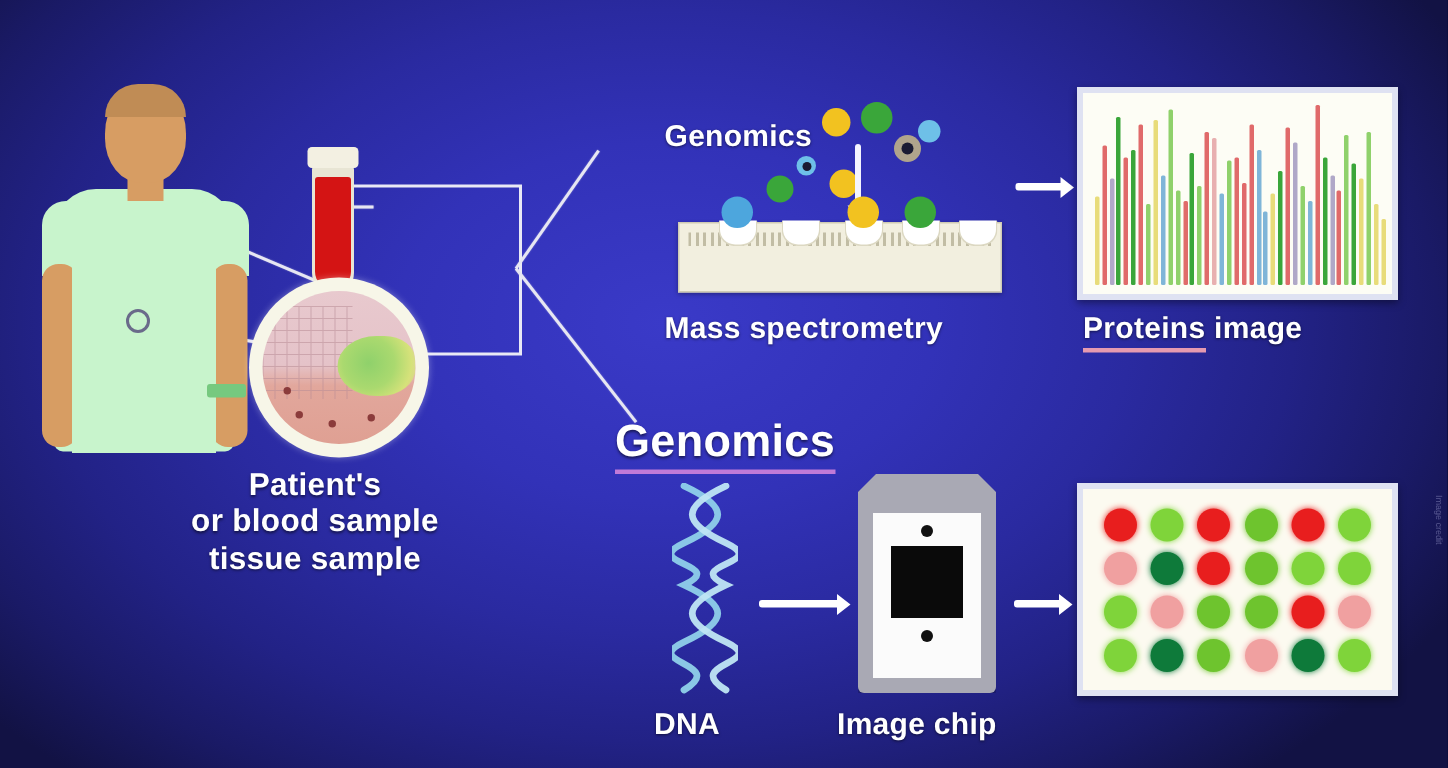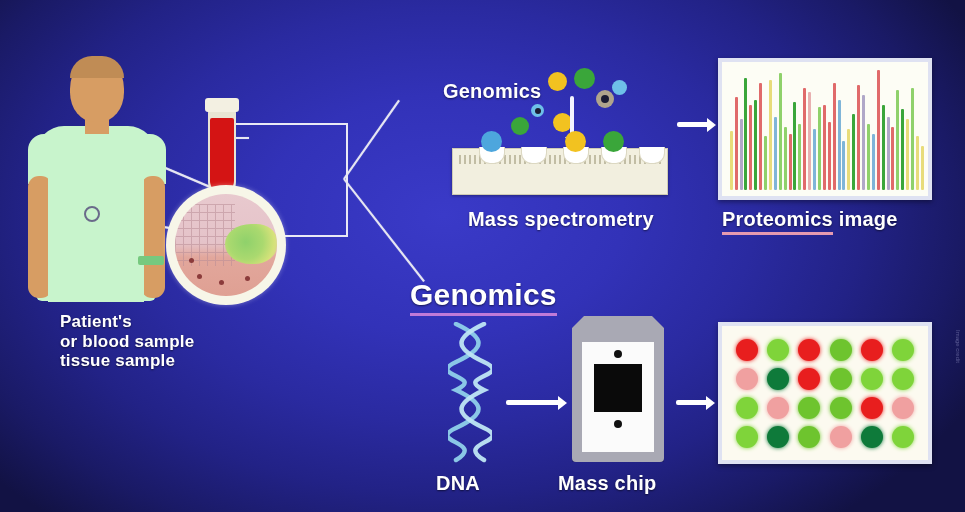--- a/index.html
+++ b/index.html
@@ -9,21 +9,21 @@
     background:
       radial-gradient(ellipse 62% 78% at 46% 42%, #3a3ac8 0%, #3232b8 30%, #2a2aa0 52%, #222286 70%, #1a1a66 86%, #121244 100%);
   }
   
   .lbl{position:absolute;color:#ffffff;font-weight:bold;letter-spacing:.2px;
        text-shadow:0 1px 2px rgba(0,0,0,.55);white-space:nowrap;}
   .head{font-size:30px;}
   .head .ul{display:inline-block;border-bottom:3px solid #c07ad8;padding-bottom:1px;}
   .sub{font-size:20px;}
   .sub .ulp{display:inline-block;border-bottom:3px solid #e59ab0;padding-bottom:1px;}
-  .patient-lbl{font-size:17px;line-height:1.16;white-space:normal;}
+  .patient-lbl{font-size:21px;line-height:1.16;text-align:center;white-space:normal;}
 
   
   .line{position:absolute;background:#e6e6f2;height:2px;transform-origin:0 50%;
         box-shadow:0 0 1px rgba(255,255,255,.5);}
   .bracket{position:absolute;border:2px solid #e9e9f5;background:transparent;}
 
   
   #patient{position:absolute;left:22px;top:56px;width:150px;height:250px;}
   .head-circ{position:absolute;left:48px;top:0;width:54px;height:66px;border-radius:50% 50% 45% 45%;
        background:#d79d63;}
@@ -182,21 +182,21 @@
         <div class="well" style="left: 110px;">
           <div class="wellball" style="background: rgb(242, 194, 32);"></div>
         </div>
         <div class="well" style="left: 148px;">
           <div class="wellball" style="background: rgb(58, 166, 58);"></div>
         </div>
         <div class="well" style="left: 186px;"></div>
       </div>
   </div>
 
-  <div class="lbl sub" style="left:468px;top:208px;">Mass spectrometry</div>
+  <div class="lbl sub" style="left:443px;top:208px;">Mass spectrometry</div>
 
   <div class="arrow" style="left:677px;top:122px;width:32px;"></div>
 
   <div class="imgframe" id="spectrum">
     <div class="plot" id="spectrum-plot">
         <div class="bar" style="left: 0.9%; height: 48%; background: rgb(232, 220, 122);"></div>
         <div class="bar" style="left: 3.4%; height: 76%; background: rgb(224, 106, 106);"></div>
         <div class="bar" style="left: 5.9%; height: 58%; background: rgb(176, 168, 200);"></div>
         <div class="bar" style="left: 8.4%; height: 92%; background: rgb(58, 166, 58);"></div>
         <div class="bar" style="left: 10.9%; height: 70%; background: rgb(224, 106, 106);"></div>
@@ -232,21 +232,21 @@
         <div class="bar" style="left: 85.9%; height: 82%; background: rgb(143, 209, 107);"></div>
         <div class="bar" style="left: 88.4%; height: 66%; background: rgb(58, 166, 58);"></div>
         <div class="bar" style="left: 90.9%; height: 58%; background: rgb(232, 220, 122);"></div>
         <div class="bar" style="left: 93.4%; height: 84%; background: rgb(143, 209, 107);"></div>
         <div class="bar" style="left: 95.9%; height: 44%; background: rgb(232, 220, 122);"></div>
         <div class="bar" style="left: 98.4%; height: 36%; background: rgb(232, 220, 122);"></div>
       </div>
   </div>
 
   <div class="lbl sub" style="left:722px;top:208px;">
-    <span class="ulp">Proteomics</span><span> image</span>
+    <span class="ulp">Proteins</span><span> image</span>
   </div>
 
   <div class="lbl head" style="left:410px;top:278px;">
     <span class="ul">Genomics</span>
   </div>
 
   <div id="dna">
     <svg width="44" height="142" viewBox="0 0 44 142">
       <path d="M8 2 C38 16 38 26 8 40 C-22 54 38 54 8 68 C38 82 38 92 8 106 C-22 120 38 120 8 138" fill="none" stroke="#8fd0ea" stroke-width="4.5" stroke-linecap="round" opacity="0.95"></path>
       <path d="M36 2 C6 16 6 26 36 40 C66 54 6 54 36 68 C6 82 6 92 36 106 C66 120 6 120 36 138" fill="none" stroke="#bfe6f4" stroke-width="4.5" stroke-linecap="round" opacity="0.95"></path>
@@ -258,21 +258,21 @@
   <div class="arrow" style="left:506px;top:400px;width:54px;"></div>
 
   <div id="chip">
     <div class="chipbody"></div>
     <div class="chipwin"></div>
     <div class="chipdot" style="top:34px;"></div>
     <div class="chipsq"></div>
     <div class="chipdot" style="top:104px;"></div>
   </div>
 
-  <div class="lbl sub" style="left:558px;top:472px;">Mass chip</div>
+  <div class="lbl sub" style="left:558px;top:472px;">Image chip</div>
 
   <div class="arrow" style="left:676px;top:400px;width:32px;"></div>
 
   <div class="imgframe" id="microarray">
     <div class="grid" id="microarray-grid">
         <div class="spotcell">
           <div class="spot" style="background: rgb(232, 30, 30); box-shadow: rgb(232, 30, 30) 0px 0px 4px;"></div>
         </div>
         <div class="spotcell">
           <div class="spot" style="background: rgb(127, 212, 58); box-shadow: rgb(127, 212, 58) 0px 0px 4px;"></div>

